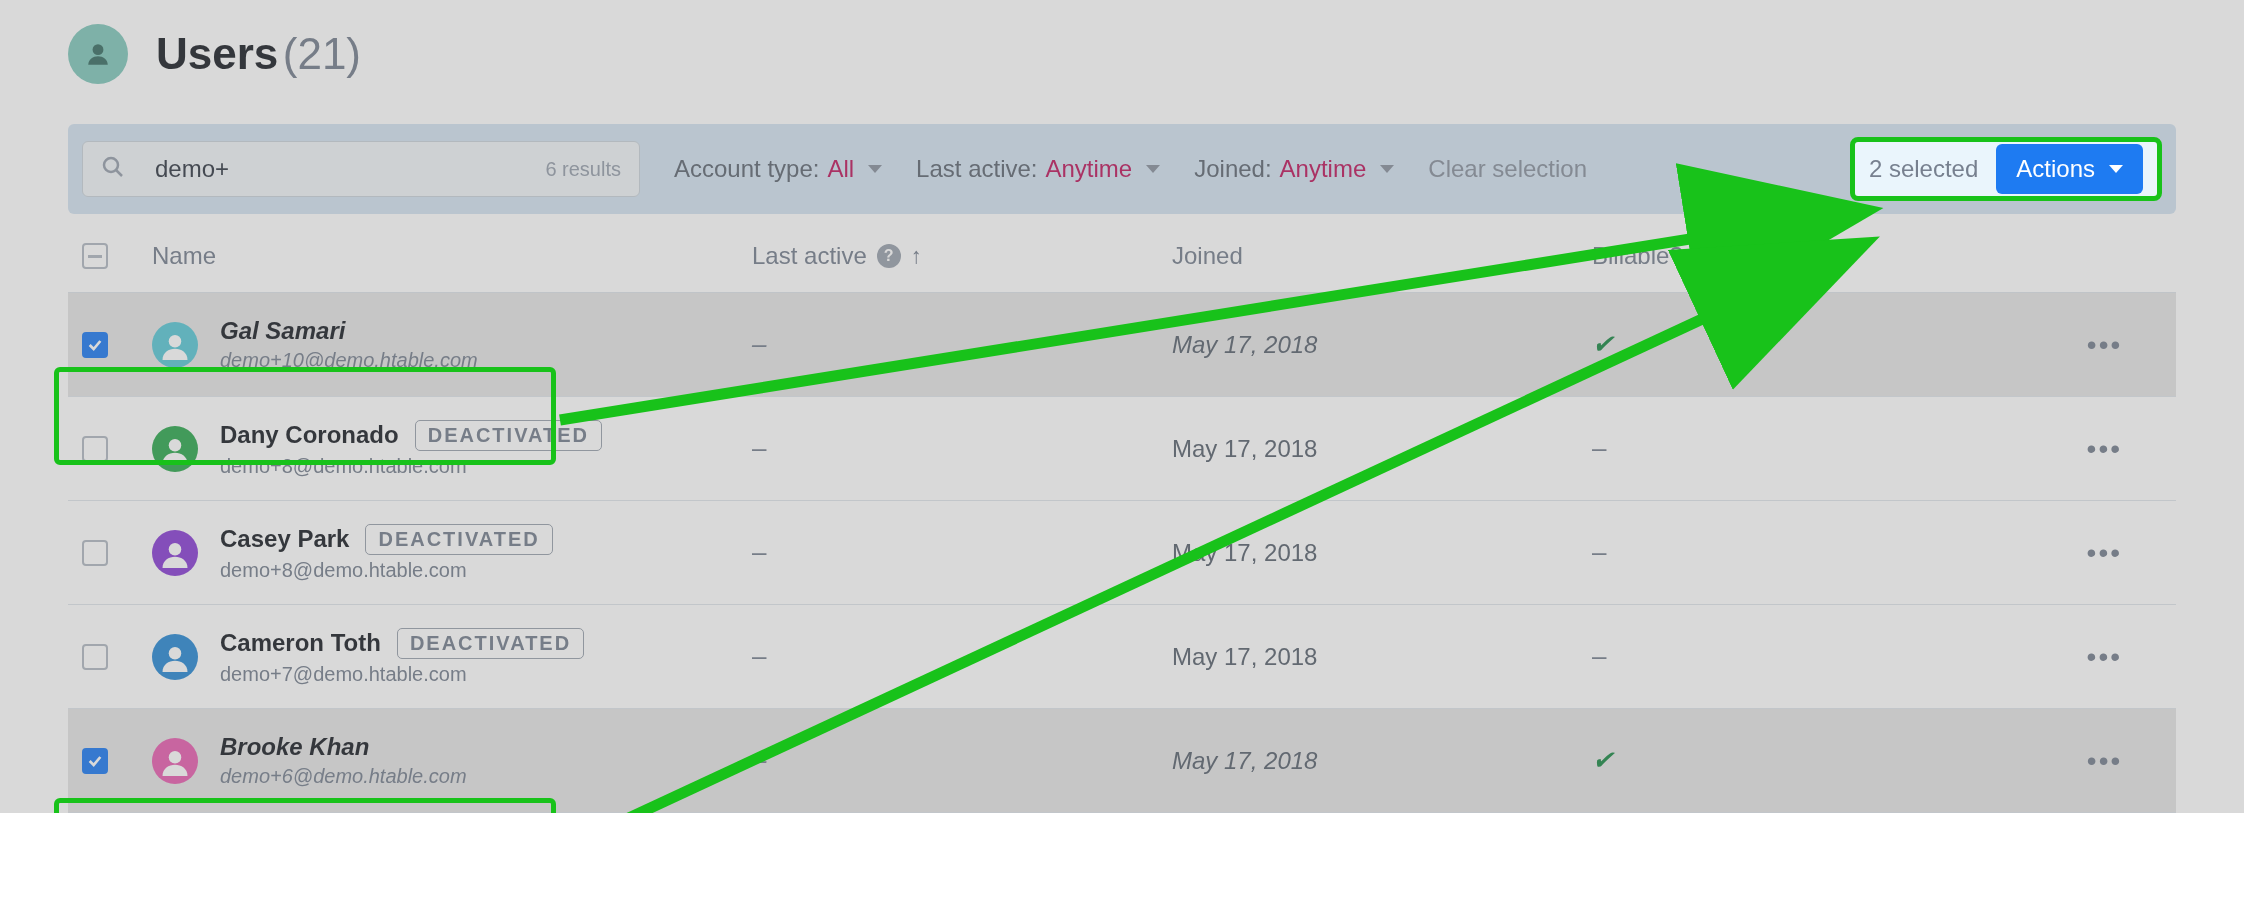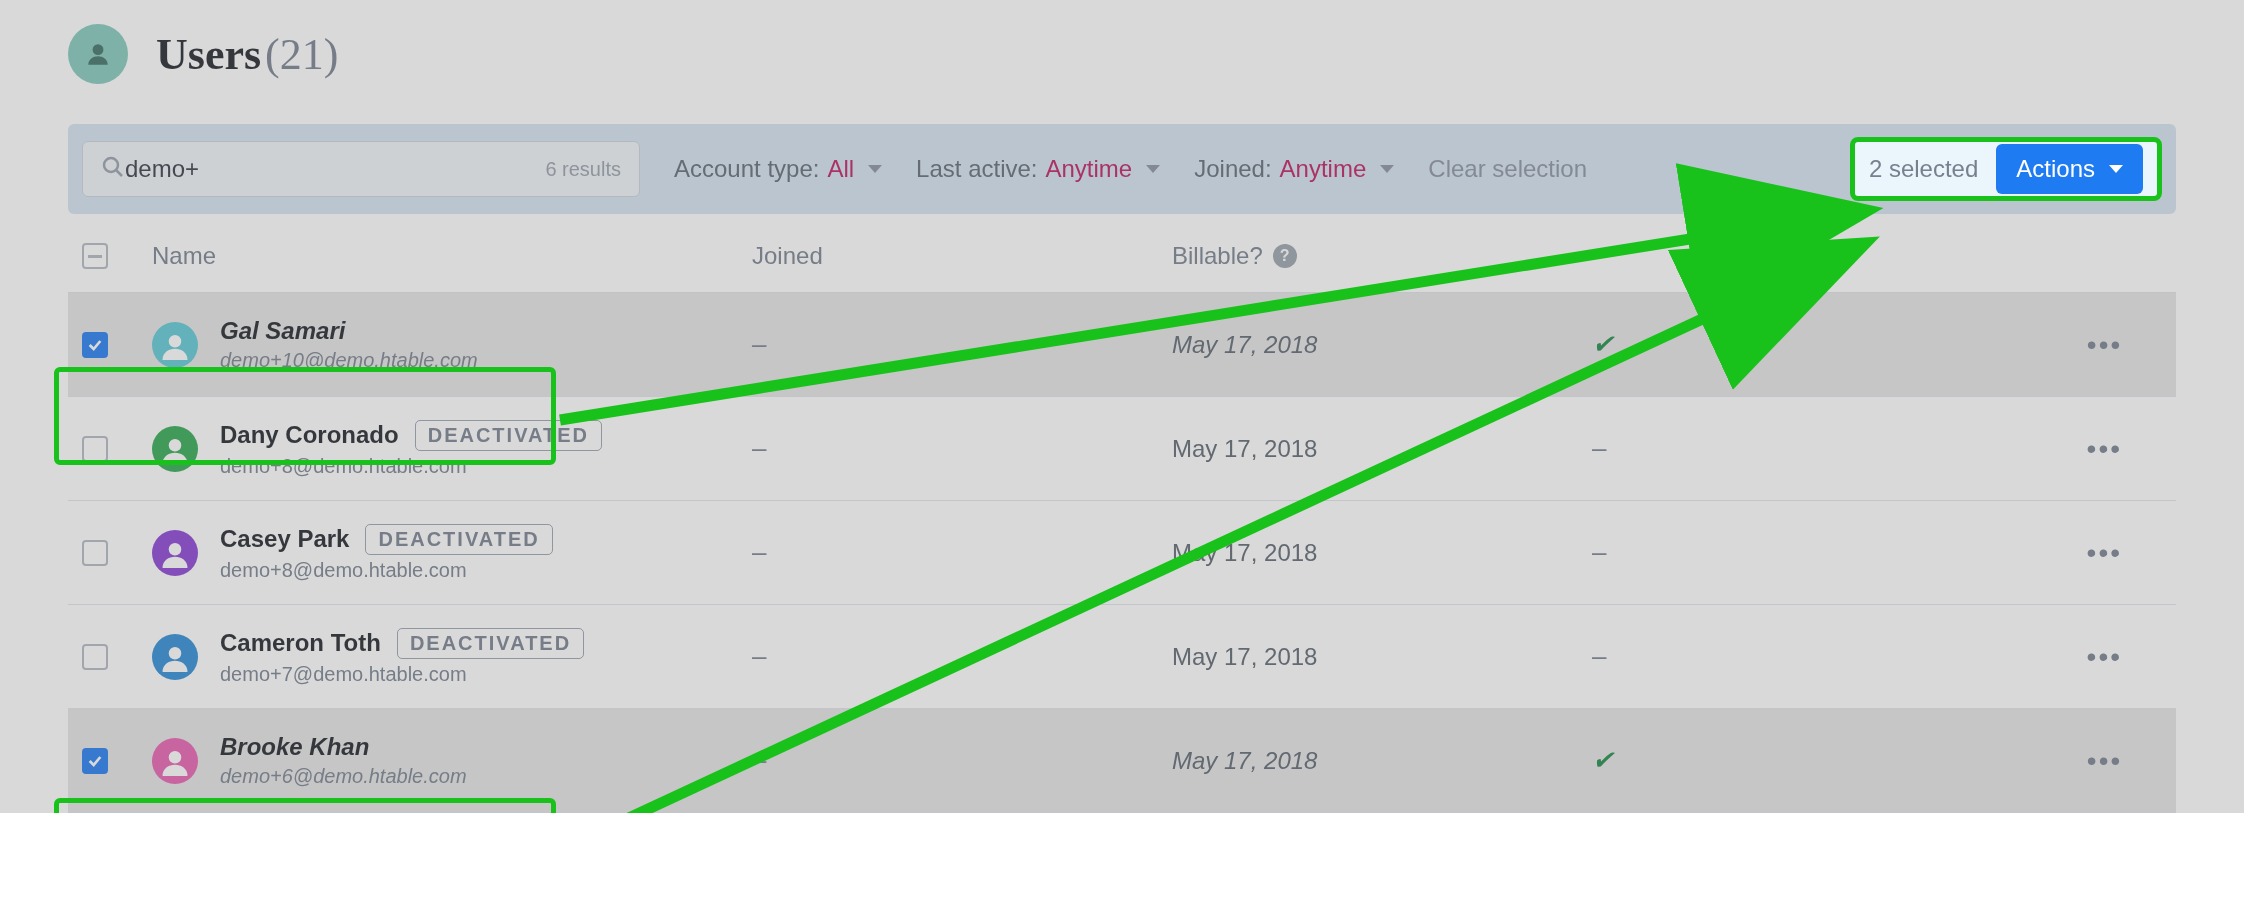--- a/index.html
+++ b/index.html
@@ -16,21 +16,20 @@
   pointer-events: none;
   z-index: 50;
 }
 .content {
   position: relative;
   padding: 24px 68px 0 68px;
 }
 .header-row {
   display: flex; align-items: center; gap: 28px;
   margin-bottom: 40px;
-  font-family: Liberation Serif, serif;
 }
 .page-icon {
   width: 60px; height: 60px; border-radius: 50%;
   background: #81c8bb;
   display:flex; align-items:center; justify-content:center;
 }
 .page-title {
   font-size: 44px; font-weight: 700; color:#1b1f26;
 }
 .page-count {
@@ -45,21 +44,21 @@
   margin-bottom: 18px;
 }
 .search-box {
   display:flex; align-items:center;
   background:#f0f4f7;
   border:1px solid #cbd3da;
   border-radius:6px;
   height:56px;
   width: 558px;
   padding: 0 18px;
-  gap: 0;
+  gap: 30px;
 }
 .search-box .si { color:#97a0ac; }
 .search-box input {
   flex:1; border:none; outline:none; background:transparent;
   font-size:24px; color:#333a45;
 }
 .search-box .results {
   font-size:20px; color:#97a0ac;
 }
 .filter {
@@ -249,20 +248,25 @@
   </div>
 
   <div class="colhead">
     <div class="master-cb">
         <span class="dash"></span>
       </div>
     <div class="h">
         <span>Name</span>
       </div>
     <div class="h">
+      <span>Last active</span>
+      <span class="help-icon">?</span>
+      <span class="sort-arrow">↑</span>
+    </div>
+    <div class="h">
         <span>Joined</span>
       </div>
     <div class="h">
       <span>Billable?</span>
       <span class="help-icon">?</span>
     </div>
     <div></div>
   </div>
 
   <div id="rows">

